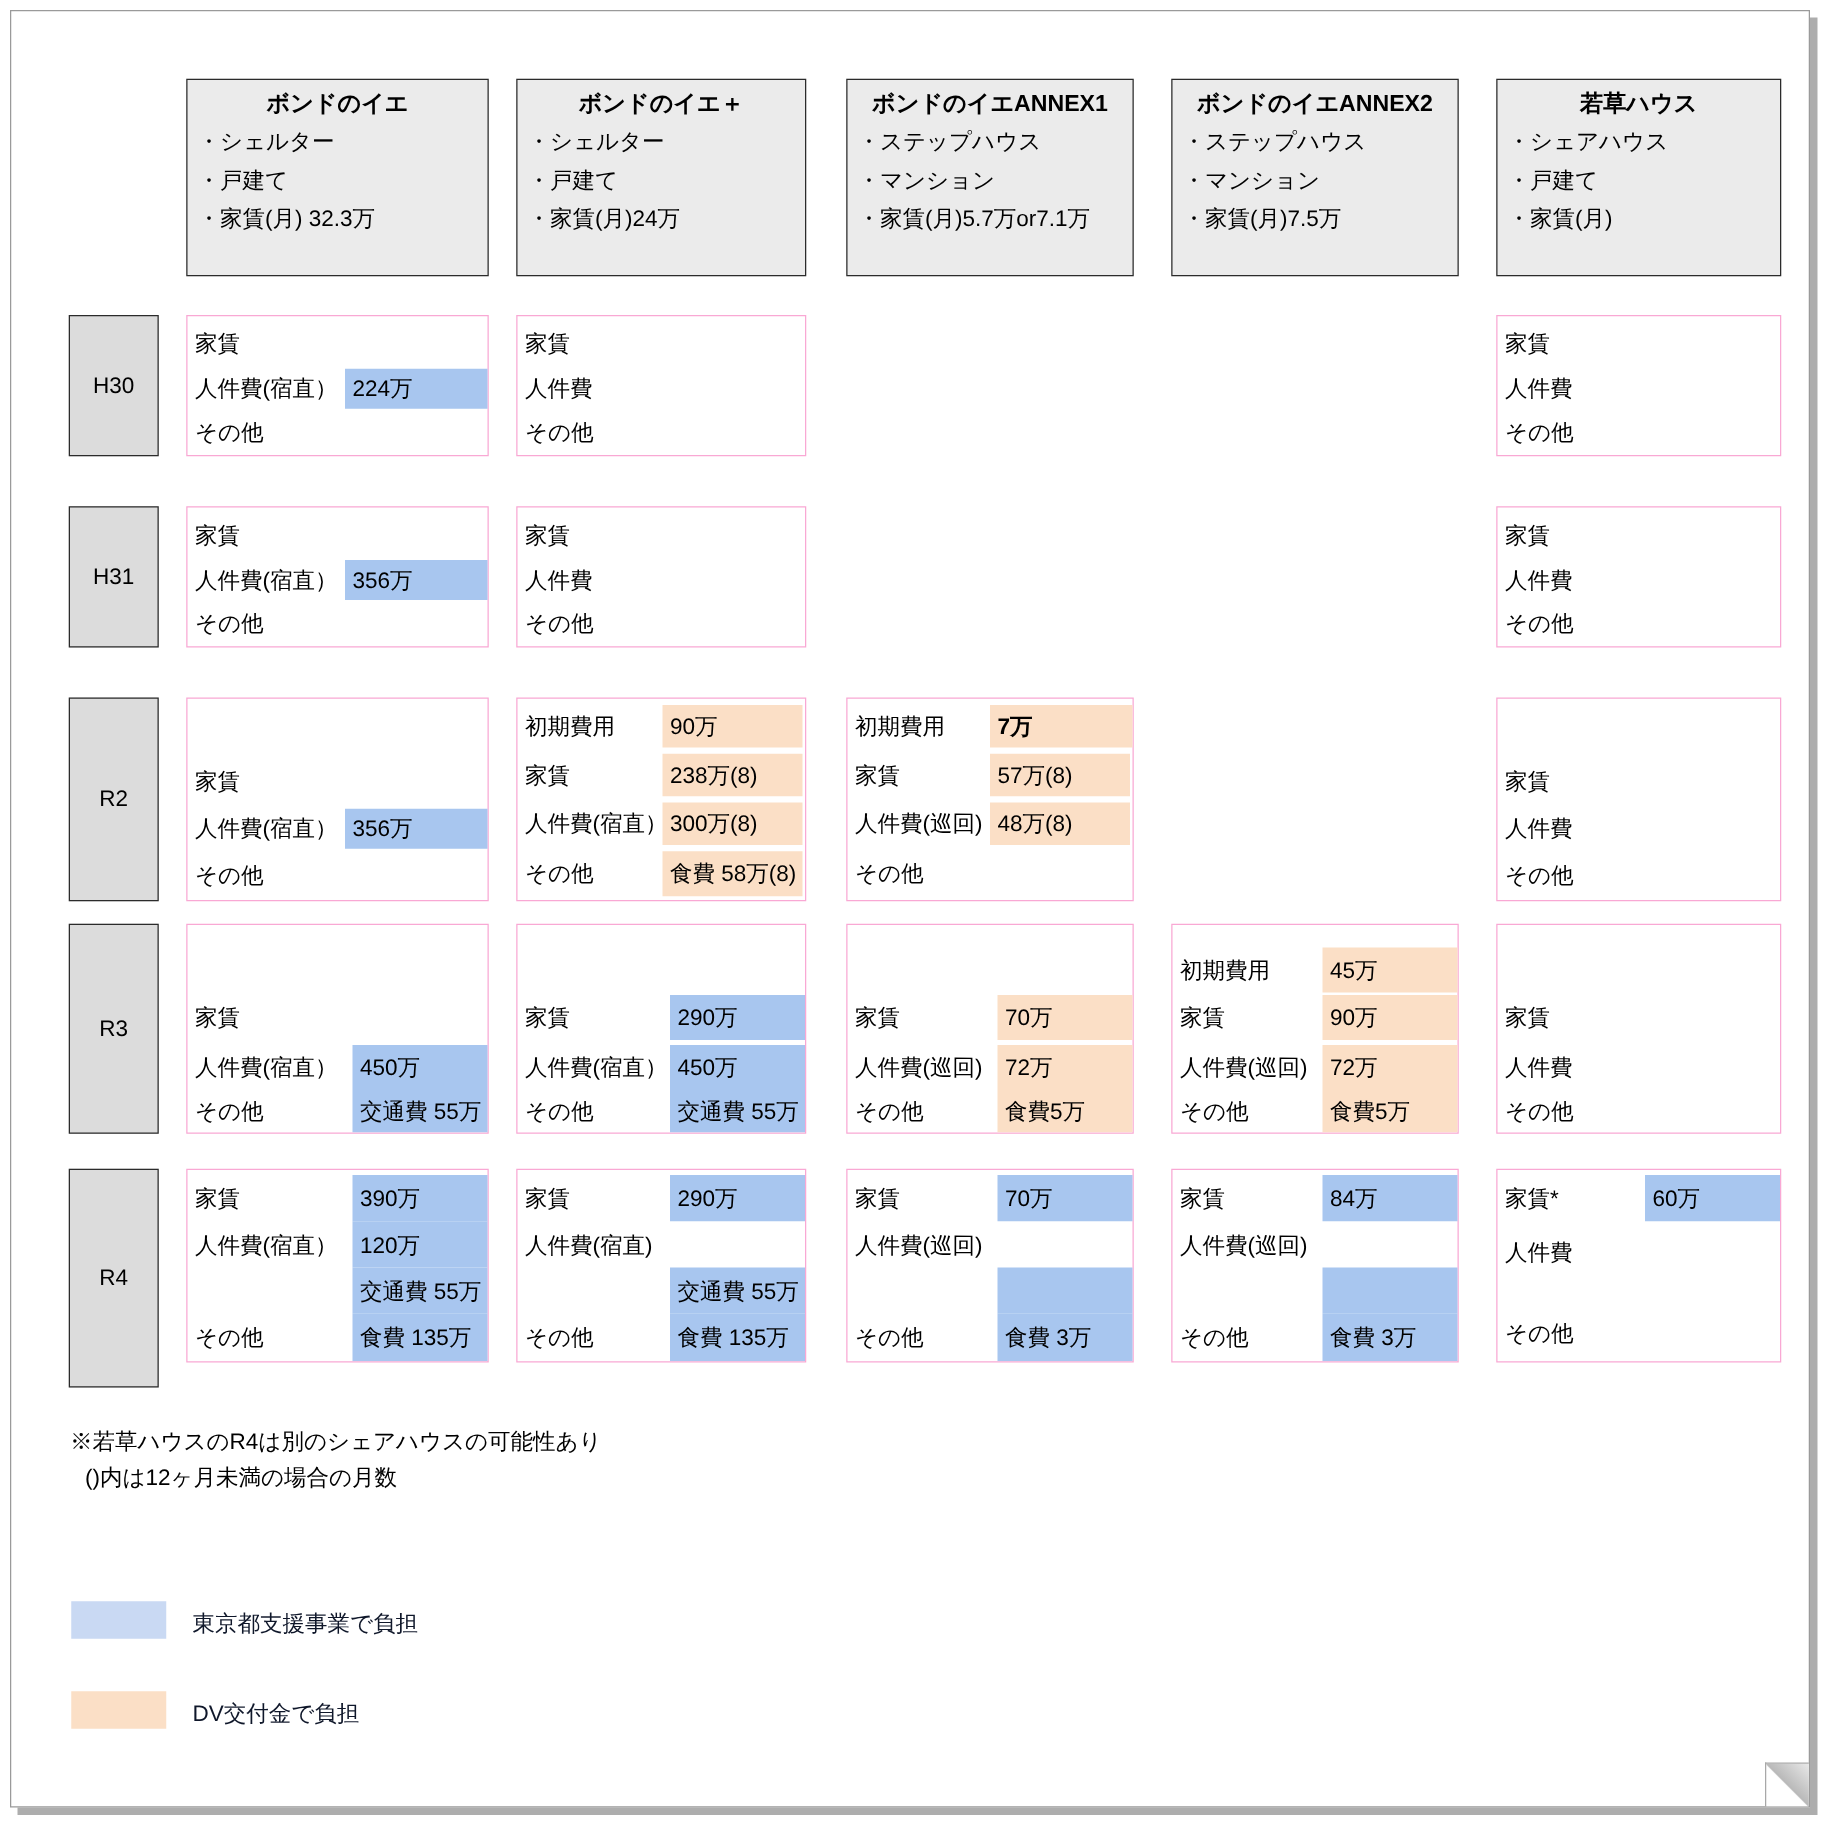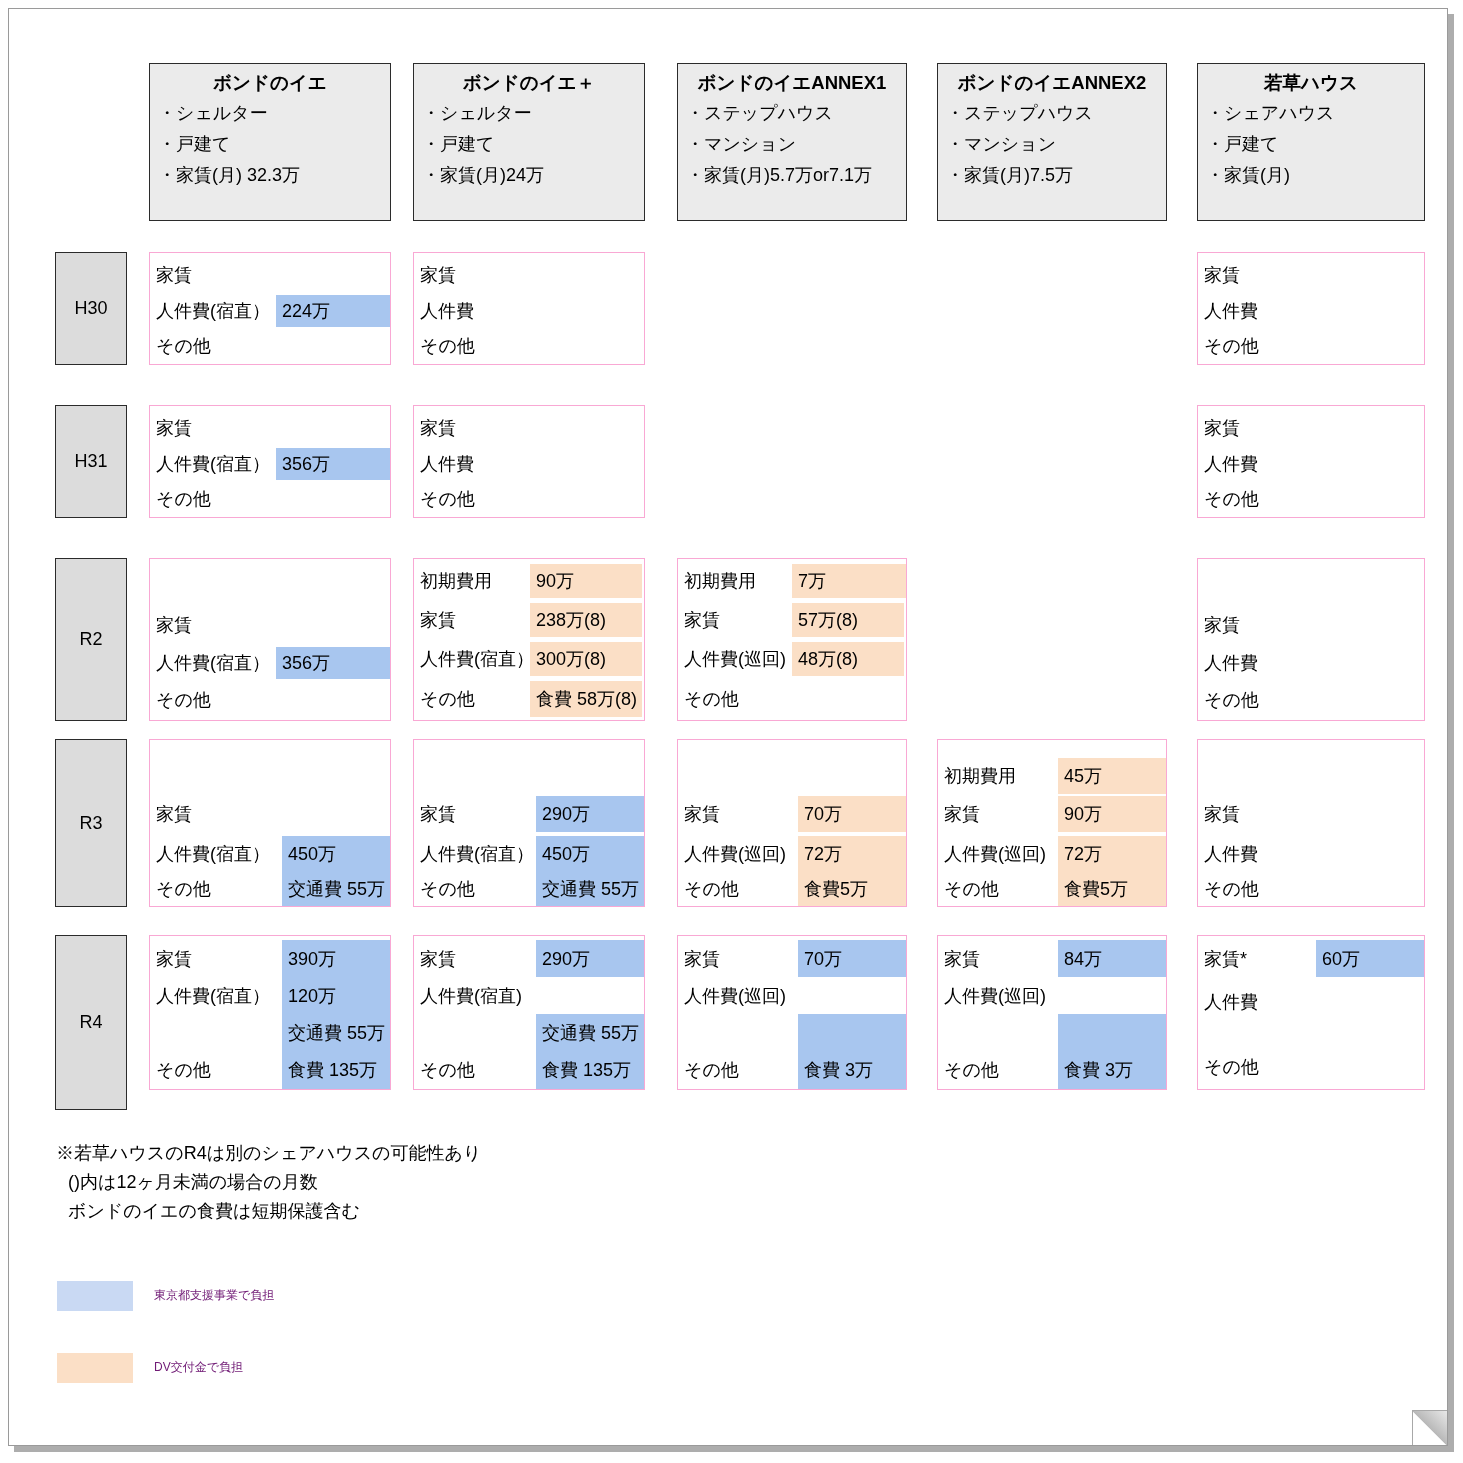--- a/index.html
+++ b/index.html
@@ -122,22 +122,22 @@
 
   
   .legend-swatch {
     position: absolute;
     width: 76px;
     height: 30px;
     border: 0;
   }
   .legend-label {
     position: absolute;
-    font-size: 12px;
-    color: #701a75;
+    font-size: 18px;
+    color: #0f172a;
     white-space: nowrap;
   }
 </style>
 </head>
 <body>
 
 <div id="page">
   <div class="slide-frame">
 
     <div class="prop-card" style="left:140px; top:54px; width:242px; height:158px;">
@@ -293,21 +293,21 @@
       </div>
       <div class="row" style="top:122px; width:230px; height:36px;">
         <span class="lab" style="width:110px;">その他</span>
         <span class="val hl-orange" style="width:112px;">食費 58万(8)</span>
       </div>
     </div>
 
     <div class="cell" style="left:668px; top:549px; width:230px; height:163px;">
       <div class="row" style="top:5px; width:228px; height:34px;">
         <span class="lab" style="width:108px;">初期費用</span>
-        <span class="val hl-orange" style="width:132px;">7万</span>
+        <span class="val hl-orange" style="width:132px;font-weight:bold;">7万</span>
       </div>
       <div class="row" style="top:44px; width:228px; height:34px;">
         <span class="lab" style="width:108px;">家賃</span>
         <span class="val hl-orange" style="width:112px;">57万(8)</span>
       </div>
       <div class="row" style="top:83px; width:228px; height:34px;">
         <span class="lab" style="width:108px;">人件費(巡回)</span>
         <span class="val hl-orange" style="width:112px;">48万(8)</span>
       </div>
       <div class="row" style="top:122px; width:228px; height:36px;">
@@ -484,21 +484,20 @@
         <span class="lab">人件費</span>
       </div>
       <div class="row" style="top:112px; width:226px; height:38px;">
         <span class="lab">その他</span>
       </div>
     </div>
 
     <div class="notes" style="left:47px; top:1130px;">
       <div>※若草ハウスのR4は別のシェアハウスの可能性あり</div>
       <div class="note-indent">()内は12ヶ月未満の場合の月数</div>
-      <div class="note-indent">ボンドのイエの食費は短期保護含む</div>
     </div>
 
     <div class="legend-swatch hl-bluelight" style="left:48px; top:1272px;"></div>
     <div class="legend-label" style="left:145px; top:1278px;">東京都支援事業で負担</div>
 
     <div class="legend-swatch hl-orange" style="left:48px; top:1344px;"></div>
     <div class="legend-label" style="left:145px; top:1350px;">DV交付金で負担</div>
 
     <div class="corner-fold"></div>
   </div>

